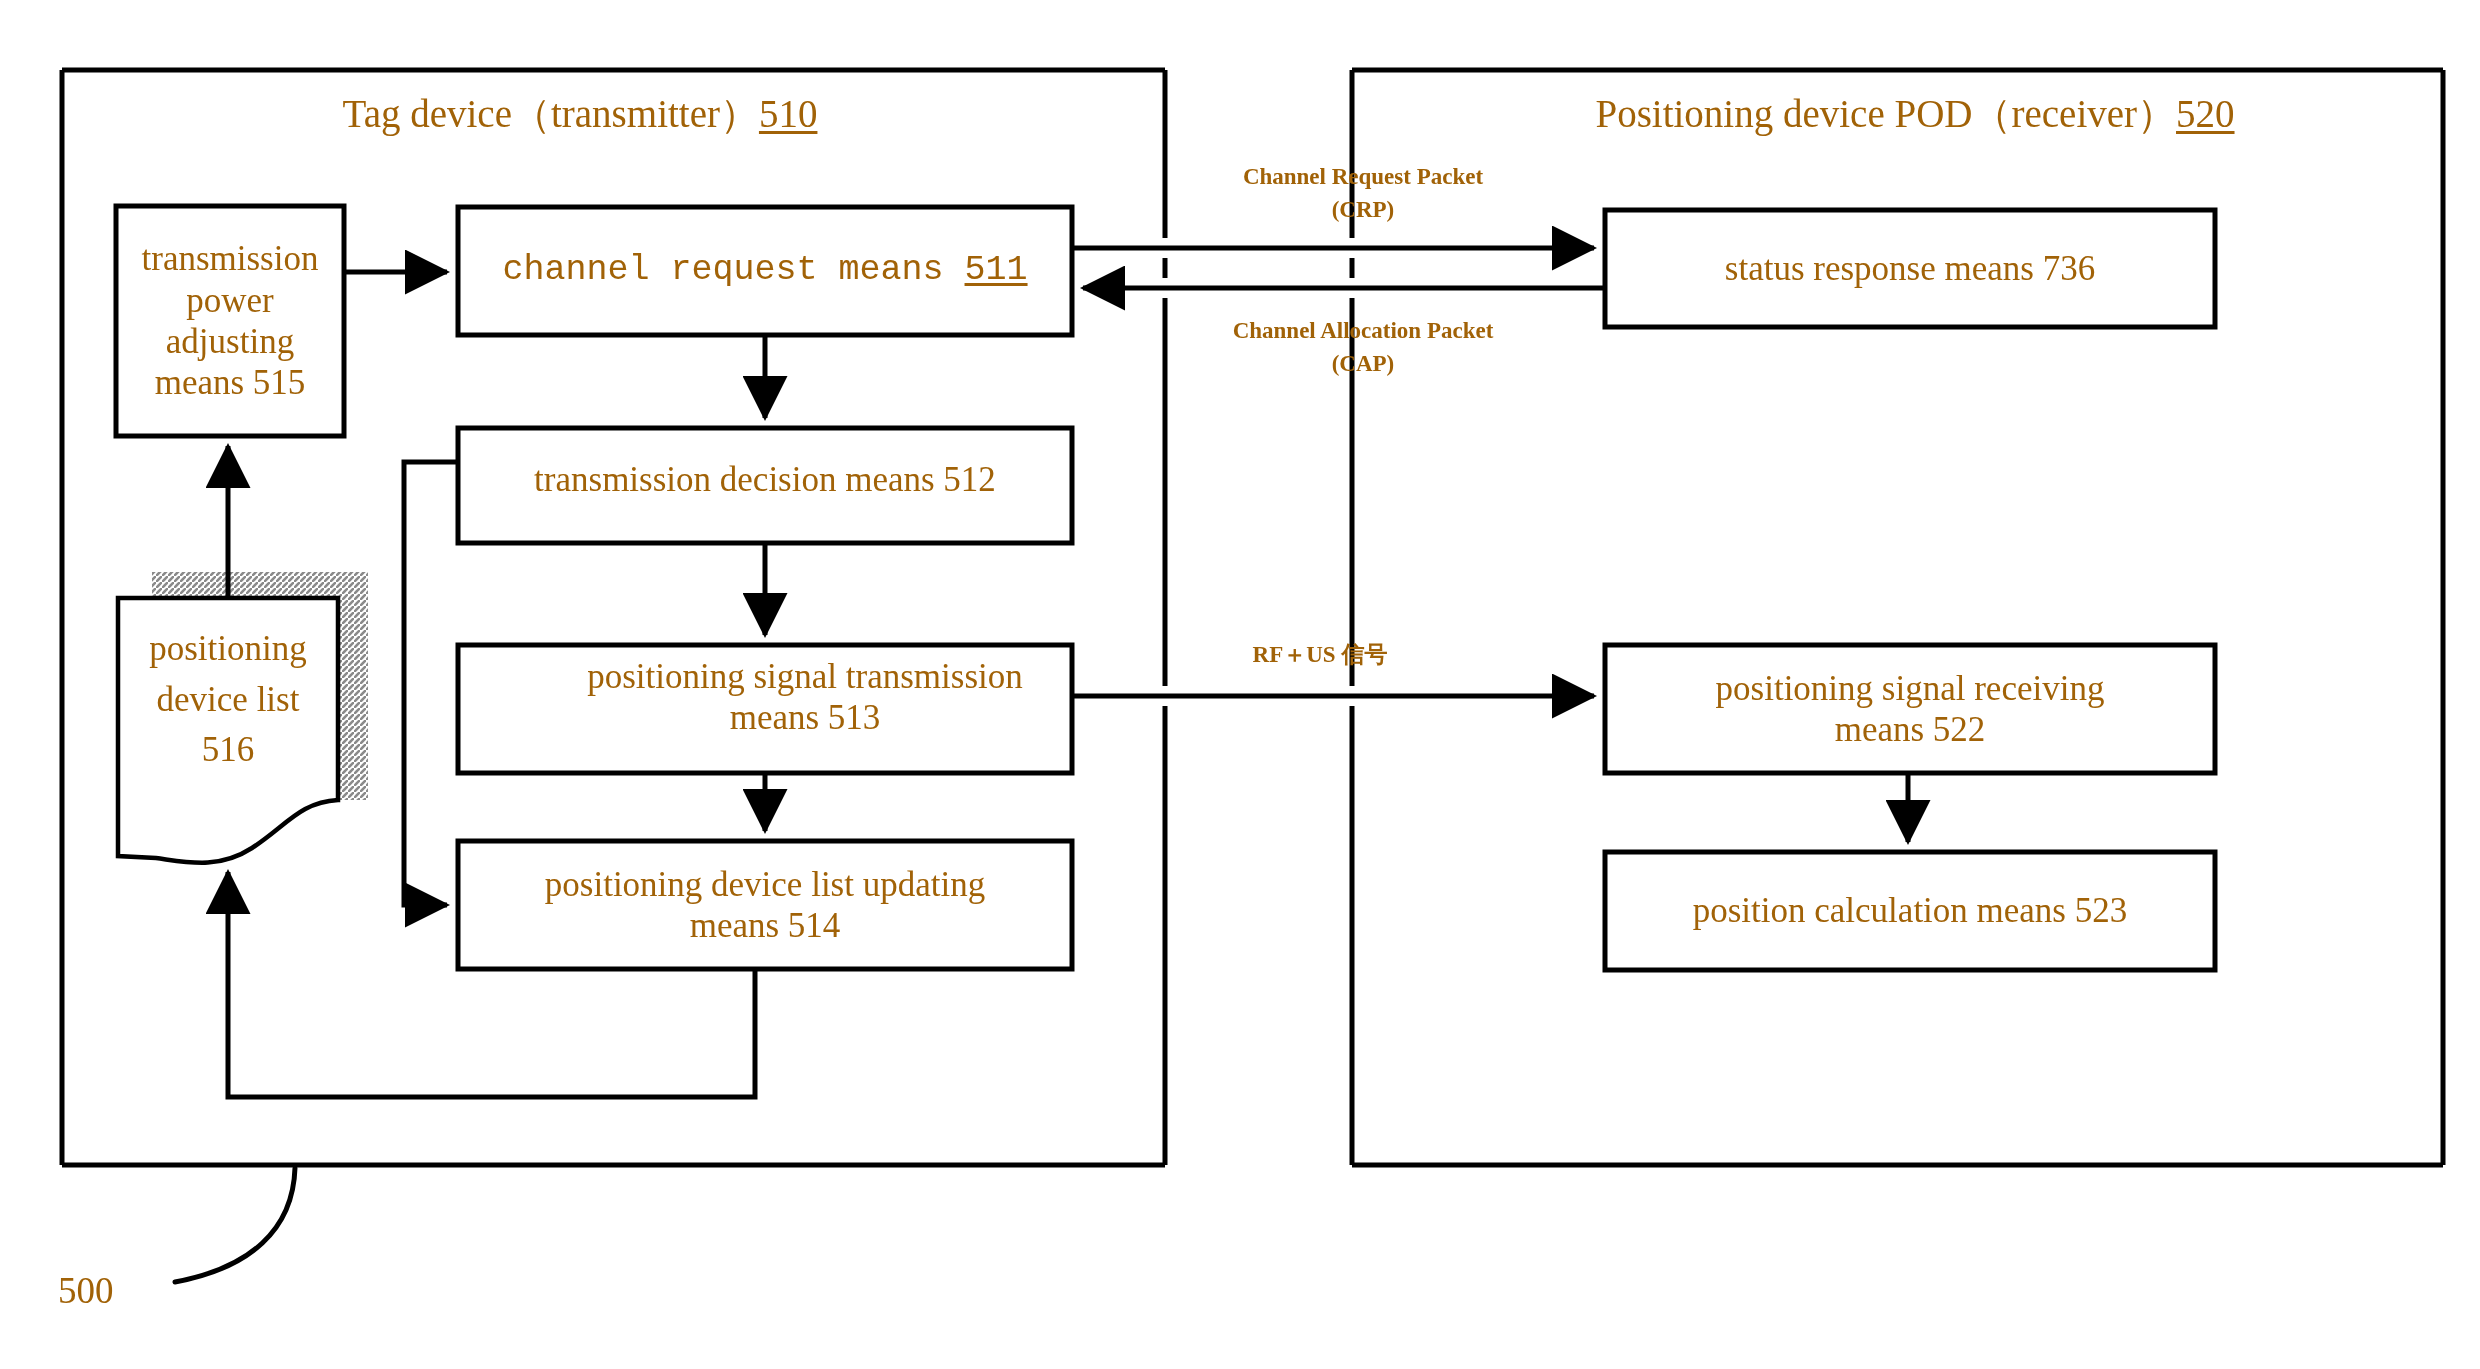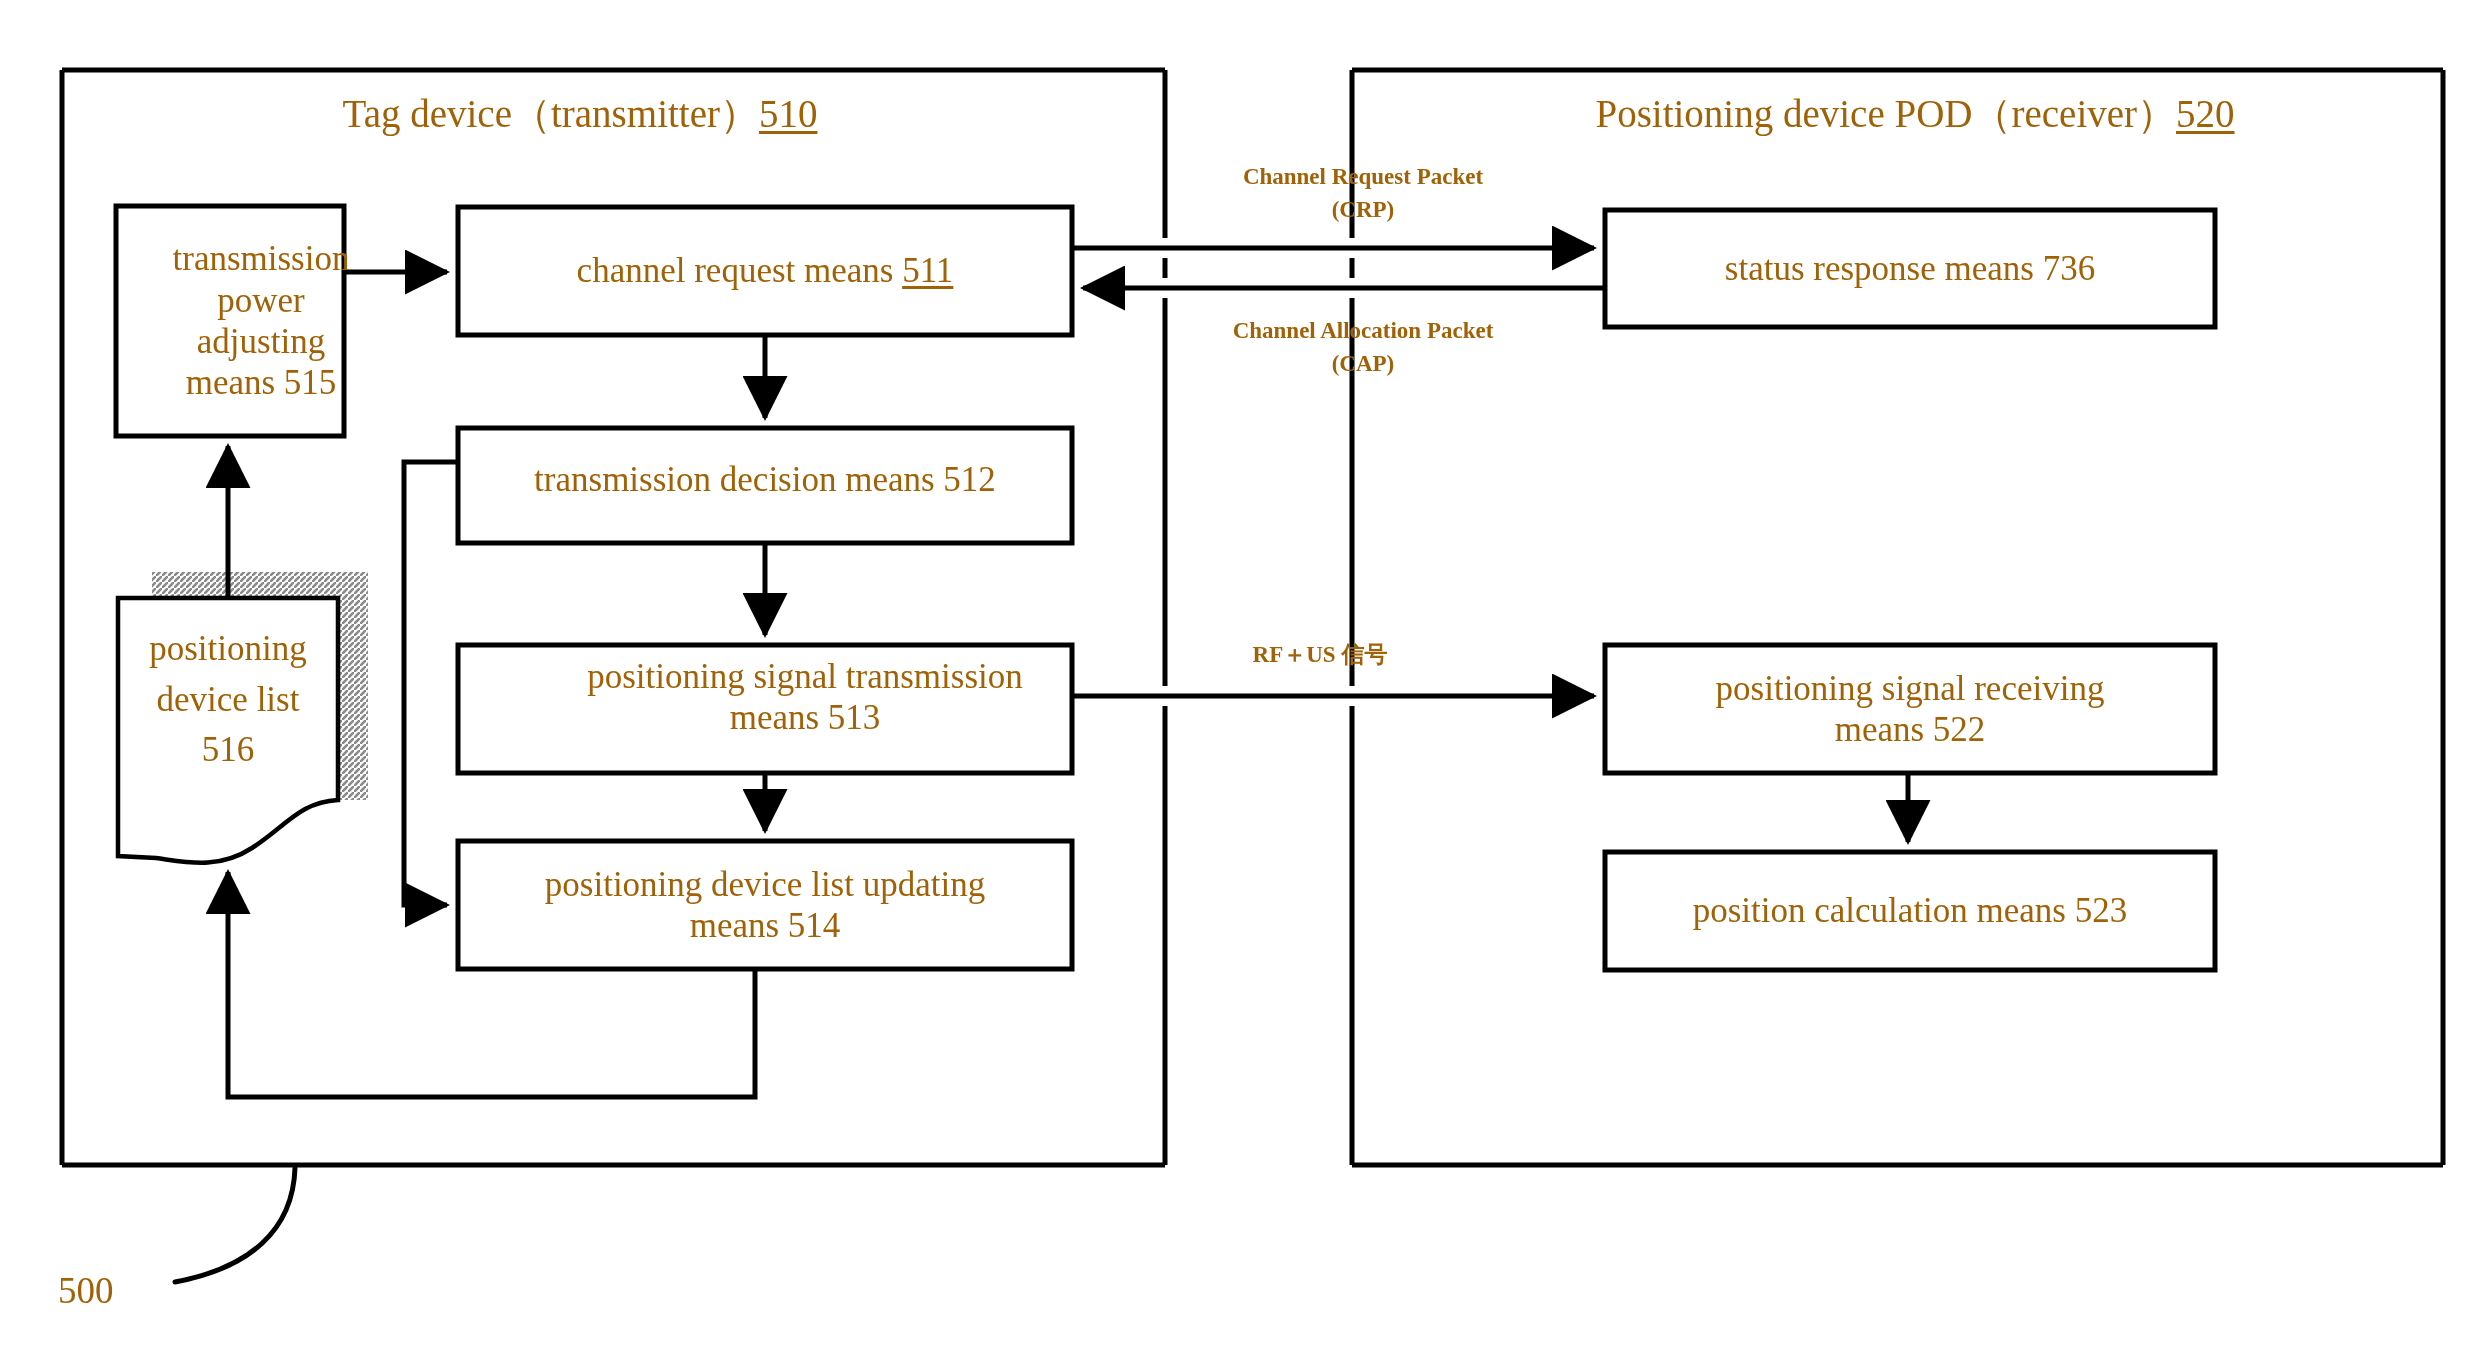--- a/index.html
+++ b/index.html
@@ -111,30 +111,30 @@
   </div>
 
   <div class="txt pktlabel" style="left:1093px;top:148px;width:540px;height:90px;">Channel Request Packet
 (CRP)</div>
 
   <div class="txt pktlabel" style="left:1093px;top:302px;width:540px;height:90px;">Channel Allocation Packet
 (CAP)</div>
 
   <div class="txt pktlabel" style="left:1120px;top:632px;width:400px;height:46px;">RF＋US 信号</div>
 
-  <div class="txt boxlabel" style="left:118px;top:208px;width:224px;height:226px;padding-left:31px;">transmission
+  <div class="txt boxlabel" style="left:118px;top:208px;width:224px;height:226px;">transmission
 power
 adjusting
 means 515</div>
 
   <div class="txt boxlabel" style="left:118px;top:610px;width:220px;height:180px;line-height:1.45;">positioning
 device list
 516</div>
 
-  <div class="txt boxlabel" style="left:460px;top:209px;width:610px;height:124px;">
+  <div class="txt boxlabel" style="left:460px;top:209px;width:610px;height:124px;font-family:Liberation Mono, monospace;">
     <span>channel request means </span><span class="u">511</span>
   </div>
 
   <div class="txt boxlabel" style="left:460px;top:430px;width:610px;height:99px;">transmission decision means 512</div>
 
   <div class="txt boxlabel" style="left:460px;top:647px;width:610px;height:100px;padding-left:40px;">positioning signal transmission
 means 513</div>
 
   <div class="txt boxlabel" style="left:460px;top:843px;width:610px;height:124px;">positioning device list updating
 means 514</div>

